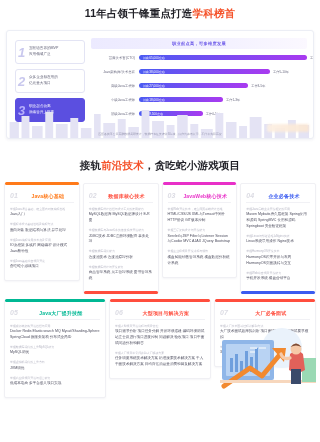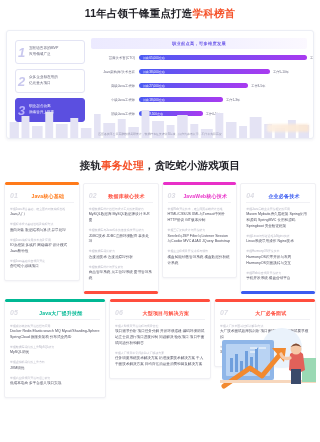--- a/index.html
+++ b/index.html
@@ -346,21 +346,21 @@
         </g>
       </svg>
       <div id="sky-blur"></div>
       <div id="sky-caption">匹配各类平台及薪酬数据调研统计，数据样本征集覆盖30+城，仅作为参考展示，不代表实际薪资</div>
     </div>
 
   </div>
 </div>
 
 <div class="section-title" style="margin-top:20px;margin-bottom:10px;">
-  <span>接轨</span><span class="hl-orange">事务处理</span><span>，贪吃蛇小游戏项目</span>
+  <span>接轨</span><span class="hl-orange">前沿技术</span><span>，贪吃蛇小游戏项目</span>
 </div>
 
 <div id="grid-wrap">
   <div class="course-row" id="row1">
       <div class="course-card">
         <div class="card-bar" style="background: rgb(255, 122, 26);"></div>
         <div class="card-head">
           <div class="card-num">01</div>
           <div class="card-title" style="color: rgb(255, 122, 26);">Java核心基础</div>
         </div>

